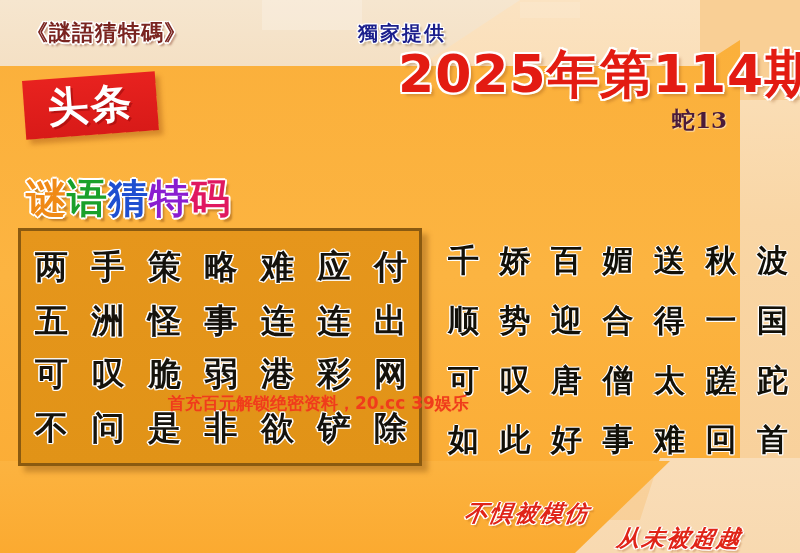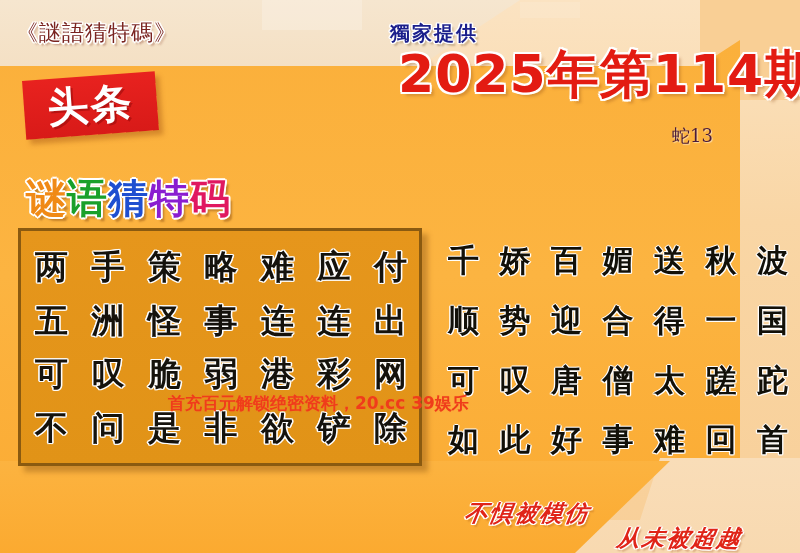--- a/index.html
+++ b/index.html
@@ -51,22 +51,22 @@
     position:absolute; left:262px; top:0; width:100px; height:30px;
     background:rgba(255,255,255,0.22);
   }
   .ghost-block2 {
     position:absolute; left:520px; top:2px; width:60px; height:16px;
     background:rgba(255,255,255,0.12);
   }
 
   
   .title-series {
-    position:absolute; left:16px; top:18px;
-    font-size:22px; font-weight:normal;
+    position:absolute; left:26px; top:18px;
+    font-size:22px; font-weight:bold;
     color:#7a2420;
     letter-spacing:1px;
     -webkit-text-stroke:0px;
     text-shadow:
       1.5px 0 0 #fff, -1.5px 0 0 #fff, 0 1.5px 0 #fff, 0 -1.5px 0 #fff,
       1.2px 1.2px 0 #fff, -1.2px 1.2px 0 #fff, 1.2px -1.2px 0 #fff, -1.2px -1.2px 0 #fff,
       2.5px 2.5px 2px rgba(120,40,20,.45);
     white-space:nowrap;
   }
 
@@ -85,37 +85,36 @@
   }
 
   .label-exclusive {
     position:absolute; left:358px; top:20px;
     font-size:20px; font-weight:bold; color:#1b1f8c;
     letter-spacing:2px; white-space:nowrap;
     text-shadow:
       1.4px 0 0 #fff,-1.4px 0 0 #fff,0 1.4px 0 #fff,0 -1.4px 0 #fff,
       1.1px 1.1px 0 #fff,-1.1px 1.1px 0 #fff,1.1px -1.1px 0 #fff,-1.1px -1.1px 0 #fff,
       2.5px 2.5px 2px rgba(90,60,20,.35);
-    margin-left: 32px;
   }
 
   .issue-title {
     position:absolute; left:398px; top:48px;
     font-size:52px; font-weight:bold; color:#e31b12;
     letter-spacing:1px; white-space:nowrap; line-height:1;
     text-shadow:
       2px 0 0 #fff,-2px 0 0 #fff,0 2px 0 #fff,0 -2px 0 #fff,
       1.6px 1.6px 0 #fff,-1.6px 1.6px 0 #fff,1.6px -1.6px 0 #fff,-1.6px -1.6px 0 #fff,
       4px 4px 3px rgba(140,70,20,.30);
   }
 
   .zodiac-code {
-    position:absolute; left:672px; top:124px;
+    position:absolute; left:672px; top:105px;
     font-family:"DejaVu Serif","Liberation Serif",serif;
-    font-size:18px; font-weight:normal; color:#4a1b3a;
+    font-size:23px; font-weight:bold; color:#4a1b3a;
     letter-spacing:0px; white-space:nowrap;
     text-shadow:1px 1px 1px rgba(255,255,255,.55);
   }
 
   
   .rainbow-head {
     position:absolute; left:26px; top:178px;
     font-size:40px; font-weight:bold; line-height:1;
     white-space:nowrap; letter-spacing:1px;
   }

